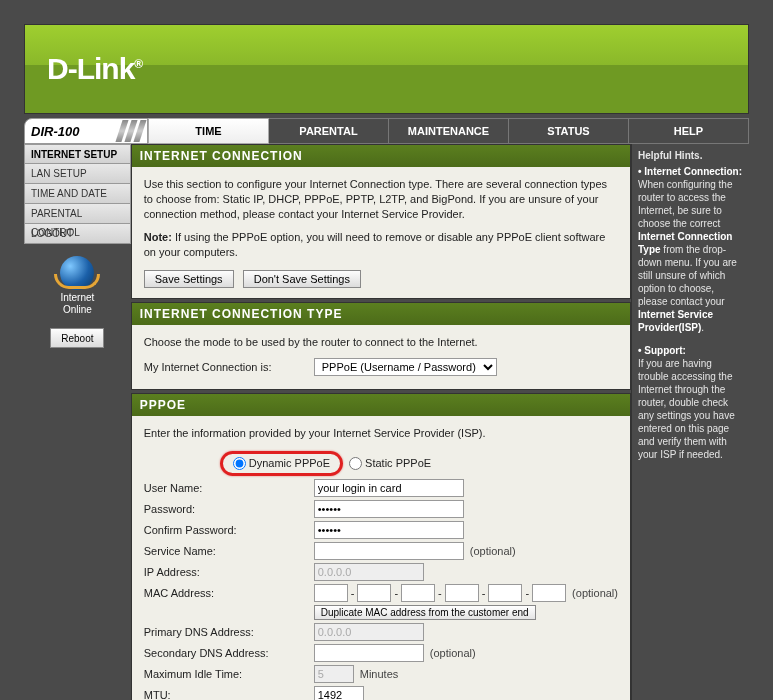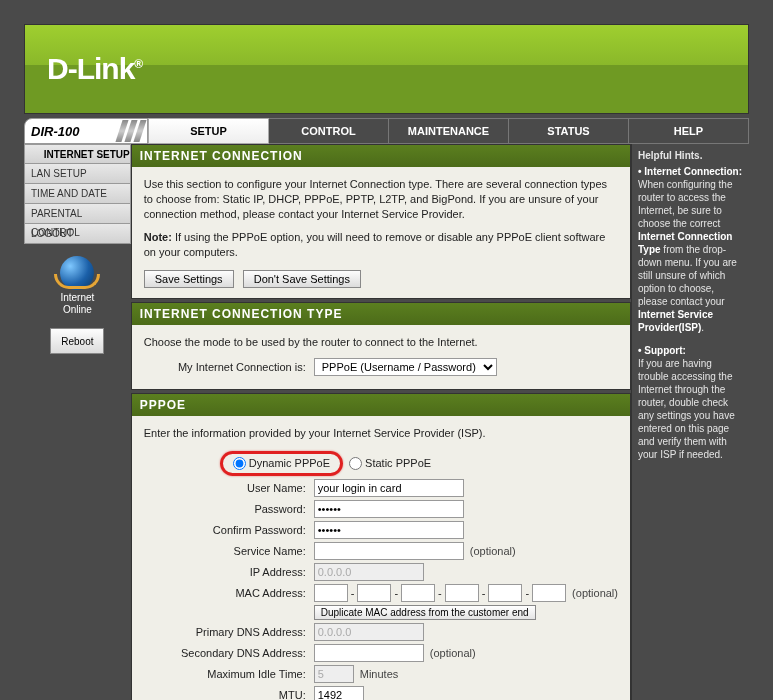--- a/index.html
+++ b/index.html
@@ -37,58 +37,58 @@
   .tab.active { background: linear-gradient(#fff,#eee); color: #000; border:1px solid #aaa;}
 
   .row3 { display: flex; }
   .sidebar { width: 124px; padding-top: 0; }
   .side-item {
     display:block; height: 20px; background: linear-gradient(#e8e8e8,#d2d2d2);
     border: 1px solid #999; border-top:none; font-size: 10px; line-height: 19px;
     padding-left: 6px; color: #333; cursor: pointer;
   }
   .side-item:first-child{ border-top:1px solid #999;}
-  .side-item.active { font-weight: bold; color:#000;text-align:right;}
+  .side-item.active { font-weight: bold; color:#000;}
 
   .status { margin-top: 12px; text-align: center; color: #fff; }
   .globe {
     width: 34px; height: 34px; margin: 0 auto 2px;
     border-radius: 50%;
     background: radial-gradient(circle at 30% 30%, #7fc8ff 0%, #1a5fa8 55%, #0b3661 100%);
     position: relative;
   }
   .globe::after{
     content:""; position:absolute; width:40px; height:12px;
     border:3px solid #e6a636; border-top:none; border-radius:0 0 20px 20px;
     top:18px; left:-6px;
   }
   .status .lbl{ font-size:10px; line-height:12px;}
 
   .reboot {
-    margin: 12px auto 0; display: block; width: 54px; height: 26px;
+    margin: 12px auto 0; display: block; width: 54px; height: 20px;
     background: linear-gradient(#fdfdfd,#dcdcdc); border: 1px solid #888;
     font-size: 10px; cursor:pointer;
   }
 
   .main { flex: 1; background: #4a4a4a; }
   .panel { border: 1px solid #333; margin-bottom: 3px; }
   .panel-hd {
     background: linear-gradient(#5b7f1f,#4c6b19);
     color: #fff; font-weight: bold; font-size: 12px; padding: 4px 8px; letter-spacing: 1px;
   }
   .panel-bd { background: #f0efe8; padding: 10px 12px; font-size: 11px; color: #222; line-height: 15px;}
   .panel-bd .note{ margin-top:8px;}
   .btnbar { margin-top: 10px; }
   .btn {
     background: linear-gradient(#fdfdfd,#dcdcdc); border:1px solid #888;
     font-size: 11px; padding: 2px 10px; cursor:pointer; margin-right:6px;
   }
 
   .formrow { display: flex; align-items: center; margin: 3px 0; }
-  .formrow .lbl { width: 170px; text-align: right; padding-right: 8px; font-size:11px;}
+  .formrow .lbl { width: 170px; text-align: left; padding-right: 8px; font-size:11px;}
   .formrow input[type=text], .formrow input[type=password], .formrow select {
     border:1px solid #999; font-size:11px; padding:1px 3px; height:18px;
   }
   .disabled-input { background:#eee; color:#aaa; }
   .opt { margin-left:6px; color:#444;}
 
   .radiorow { display: flex; align-items: center; margin: 3px 0; padding-left:76px;}
   .radio-wrap{ display:flex; align-items:center; gap:3px; margin-right:14px; font-size:11px;}
   .radio-wrap input{ width:13px; height:13px;}
 
@@ -122,22 +122,22 @@
   <div class="row2">
     <div class="model">
       <span>DIR-100</span>
       <span class="stripes">
             <span></span>
             <span></span>
             <span></span>
           </span>
     </div>
     <div class="tabs">
-      <div class="tab active">SETUP</div>
-      <div class="tab">CONTROL</div>
+      <div class="tab active">TIME</div>
+      <div class="tab">PARENTAL</div>
       <div class="tab">MAINTENANCE</div>
       <div class="tab">STATUS</div>
       <div class="tab">HELP</div>
     </div>
   </div>
 
   <div class="row3">
     <div class="sidebar">
       <div class="side-item active">INTERNET SETUP</div>
       <div class="side-item">LAN SETUP</div>

